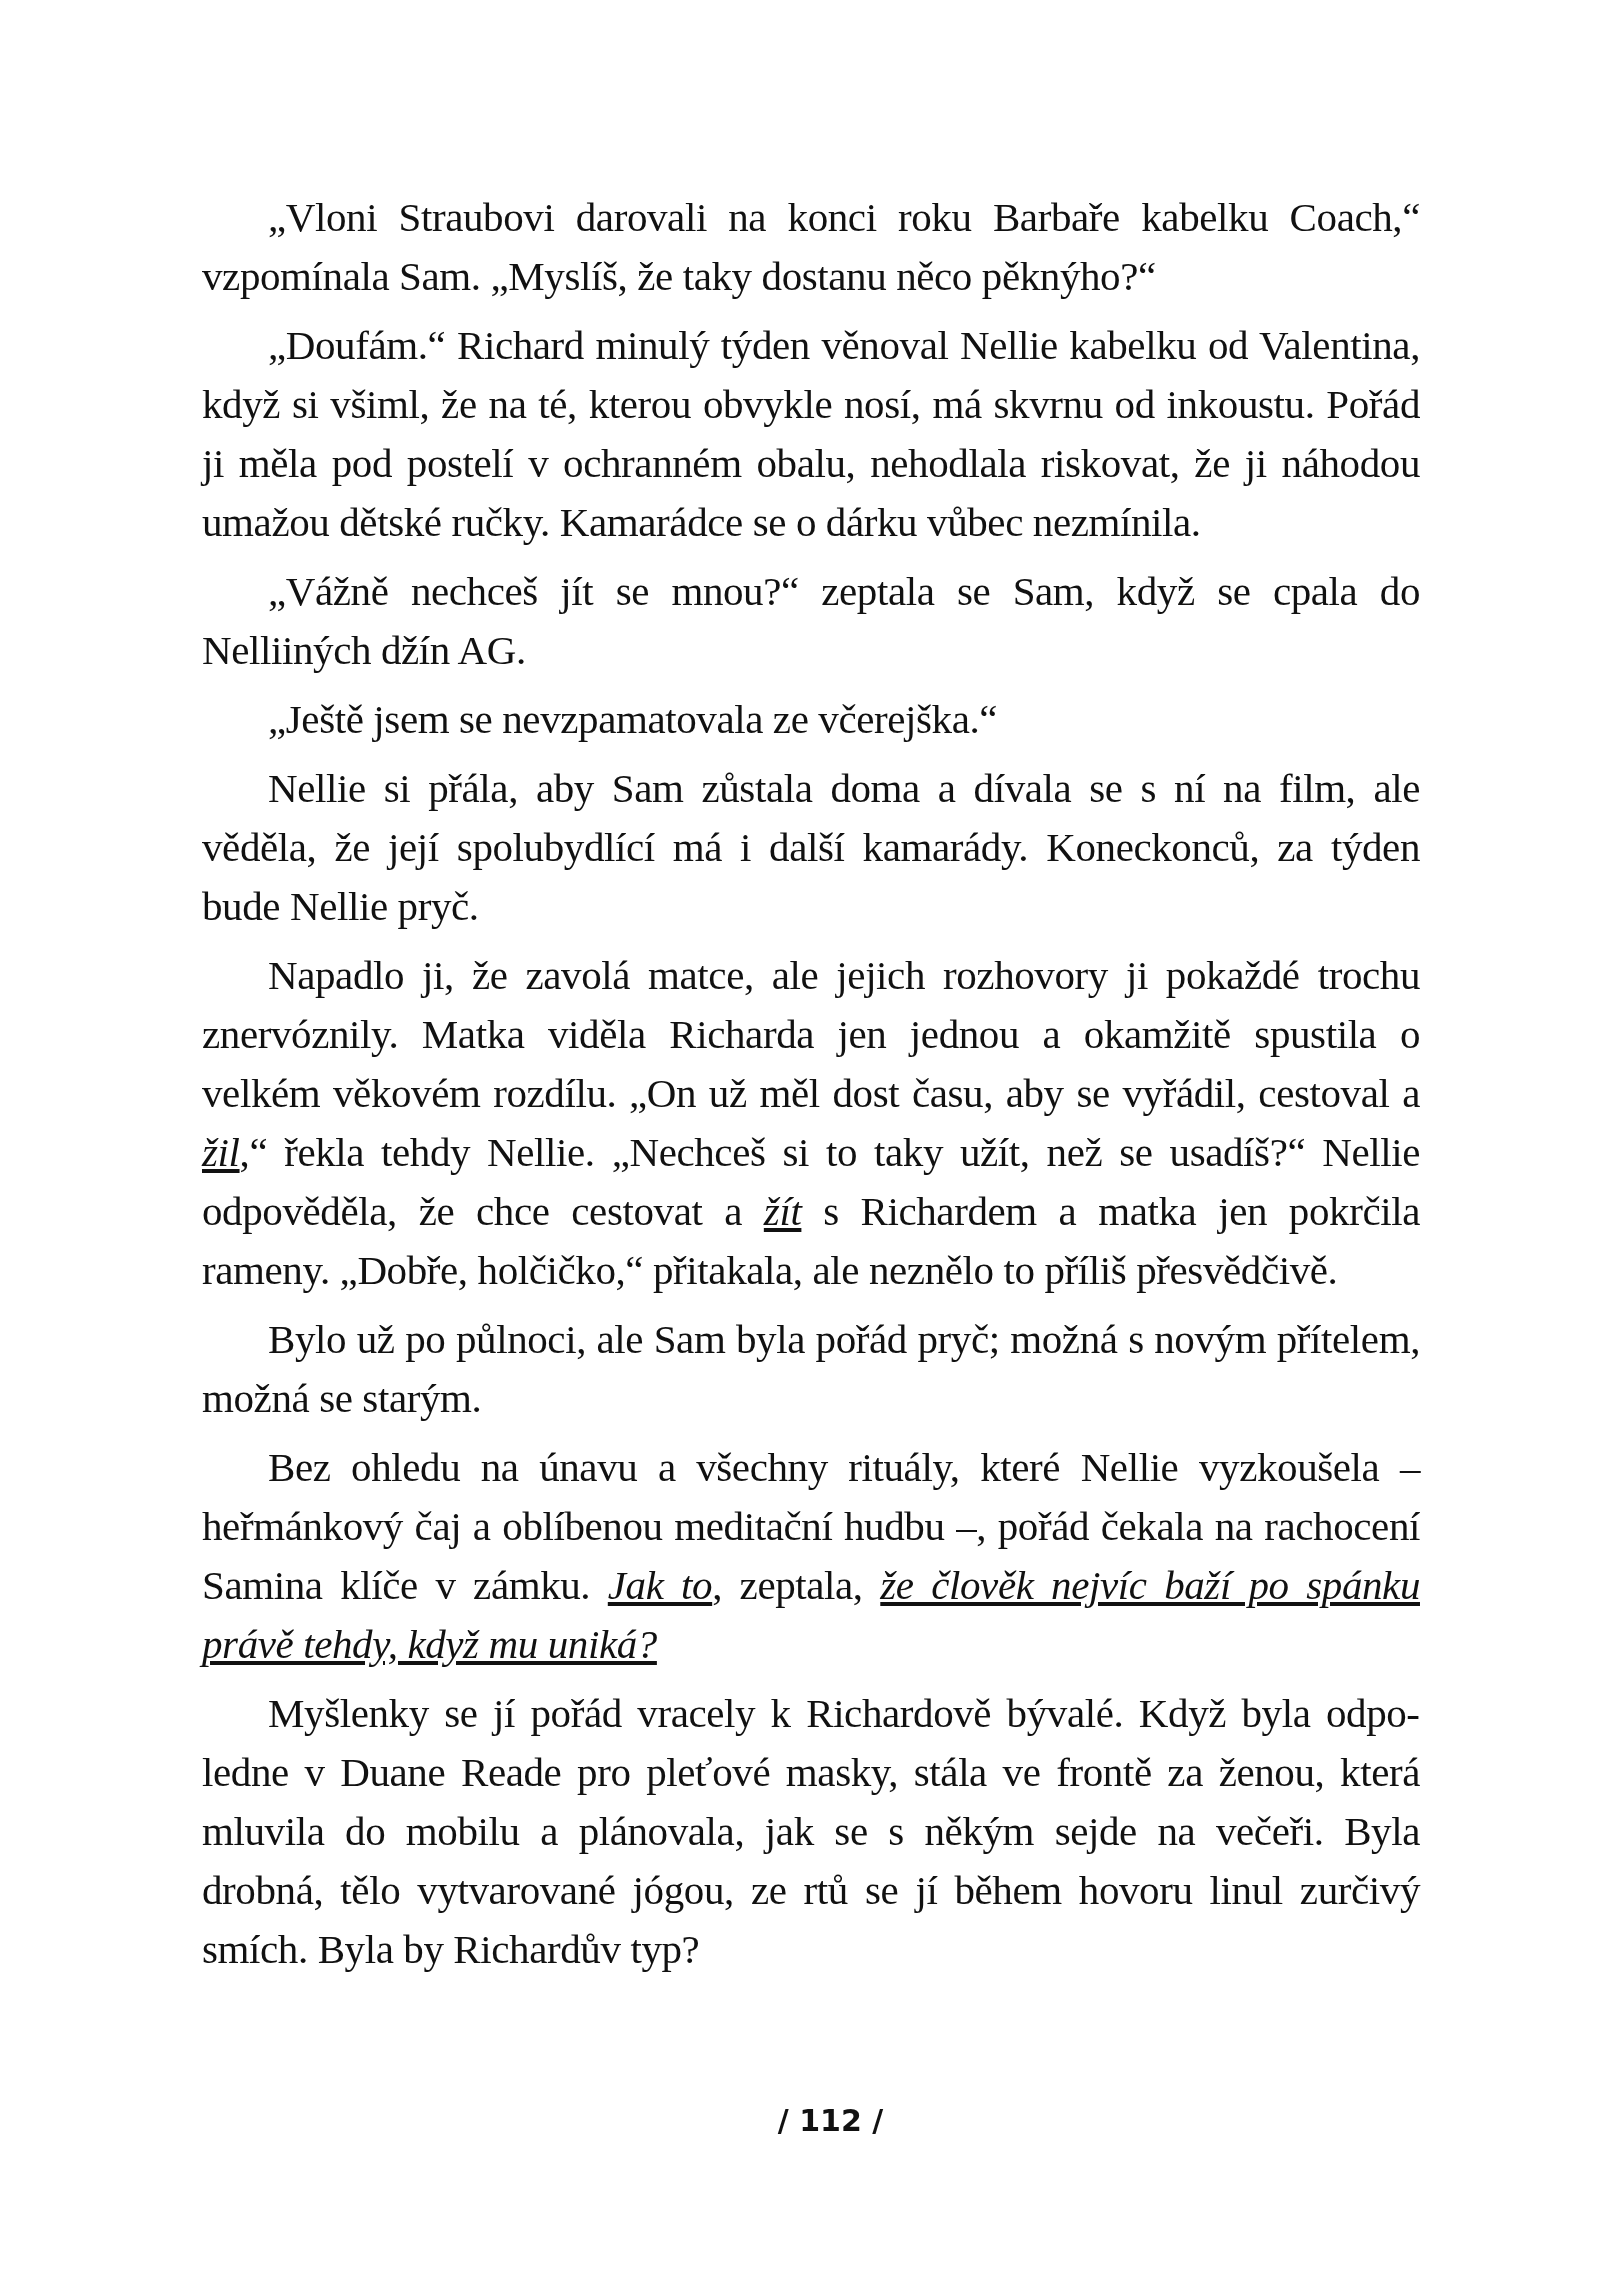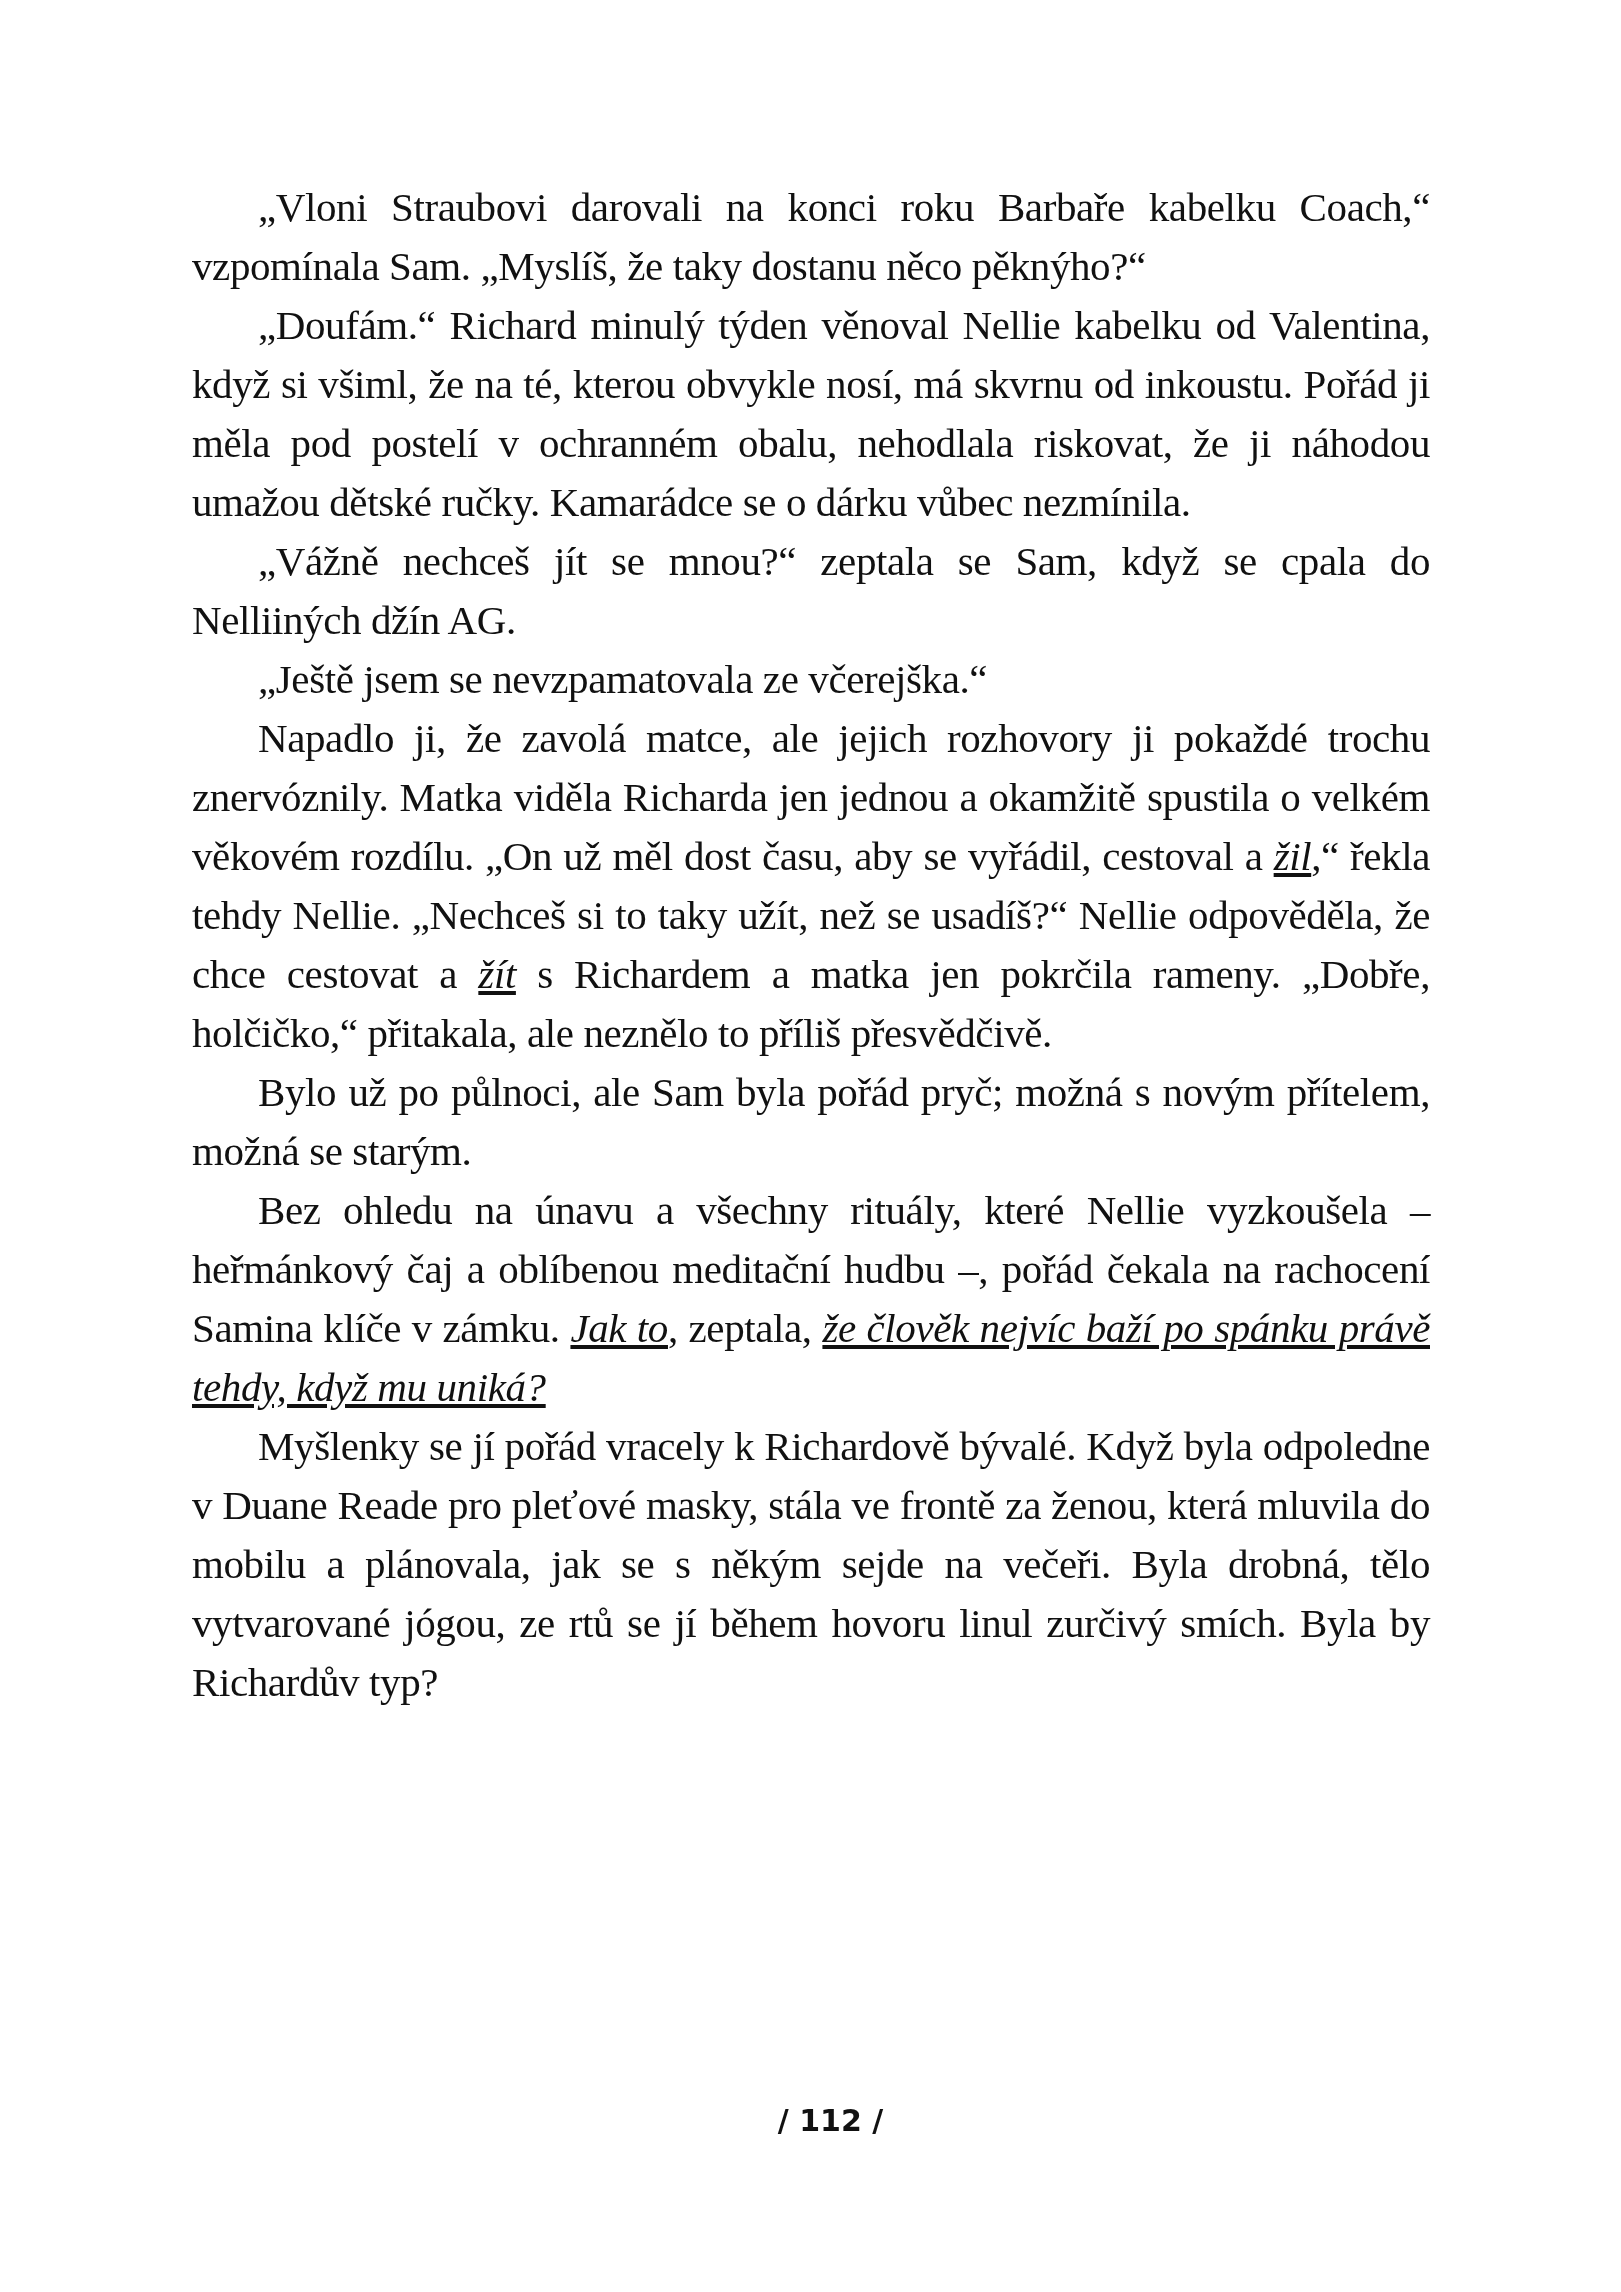--- a/index.html
+++ b/index.html
@@ -3,36 +3,37 @@
 <meta charset="utf-8">
 <style>
   html, body { margin: 0; padding: 0; background: #ffffff; }
   body { width: 1621px; height: 2292px; position: relative; overflow: hidden; }
   .page {
     position: absolute; left: 192px; top: 178px; width: 1238px;
     font-family: "Liberation Serif", "DejaVu Serif", serif;
     font-size: 41px; line-height: 59px; color: #111111;
     text-align: justify; hyphens: manual; letter-spacing: -0.4px;
   }
-  .page p { margin: 0; text-indent: 66px; }
+  .page p { margin: 10px; text-indent: 66px; }
   .page em { font-style: italic; text-decoration: underline; }
   .folio {
     position: absolute; left: 0; width: 1621px; top: 2103px; text-align: center;
     font-family: "DejaVu Sans", "Liberation Sans", sans-serif; font-weight: bold;
     font-size: 30px; color: #111111; margin-left: 20px;
   }
 </style>
 </head>
 <body>
 
 <div class="page" id="page-body">
     <p><span>„Vloni Straubovi darovali na konci roku Barbaře kabelku Coach,“ vzpomínala Sam. „Myslíš, že taky dostanu něco pěknýho?“</span></p>
     <p><span>„Doufám.“ Richard minulý týden věnoval Nellie kabelku od Valentina, když si všiml, že na té, kterou obvykle nosí, má skvrnu od inkoustu. Pořád ji měla pod postelí v ochranném obalu, nehod­lala riskovat, že ji náhodou umažou dětské ručky. Kamarádce se o dárku vůbec nezmínila.</span></p>
     <p><span>„Vážně nechceš jít se mnou?“ zeptala se Sam, když se cpala do Nelliiných džín AG.</span></p>
     <p><span>„Ještě jsem se nevzpamatovala ze včerejška.“</span></p>
+    <p><span>Nellie si přála, aby Sam zůstala doma a dívala se s ní na film, ale věděla, že její spolubydlící má i další kamarády. Koneckonců, za týden bude Nellie pryč.</span></p>
     <p><span>Napadlo ji, že zavolá matce, ale jejich rozhovory ji pokaždé trochu znervóznily. Matka viděla Richarda jen jednou a okamžitě spustila o velkém věkovém rozdílu. „On už měl dost času, aby se vyřádil, cestoval a </span><em>žil</em><span>,“ řekla tehdy Nellie. „Nechceš si to taky užít, než se usadíš?“ Nellie odpověděla, že chce cestovat a </span><em>žít</em><span> s Richardem a mat­ka jen pokrčila rameny. „Dobře, holčičko,“ přitakala, ale neznělo to příliš přesvědčivě.</span></p>
     <p><span>Bylo už po půlnoci, ale Sam byla pořád pryč; možná s novým přítelem, možná se starým.</span></p>
     <p><span>Bez ohledu na únavu a všechny rituály, které Nellie vyzkouše­la – heřmánkový čaj a oblíbenou meditační hudbu –, pořád čekala na rachocení Samina klíče v zámku. </span><em>Jak to</em><span>, zeptala, </span><em>že člověk nejvíc baží po spánku právě tehdy, když mu uniká?</em></p>
     <p><span>Myšlenky se jí pořád vracely k Richardově bývalé. Když byla odpo­ledne v Duane Reade pro pleťové masky, stála ve frontě za ženou, která mluvila do mobilu a plánovala, jak se s někým sejde na večeři. Byla drobná, tělo vytvarované jógou, ze rtů se jí během hovoru linul zurčivý smích. Byla by Richardův typ?</span></p>
   </div>
 
 <div class="folio">/ 112 /</div>
 
 
 </body></html>

